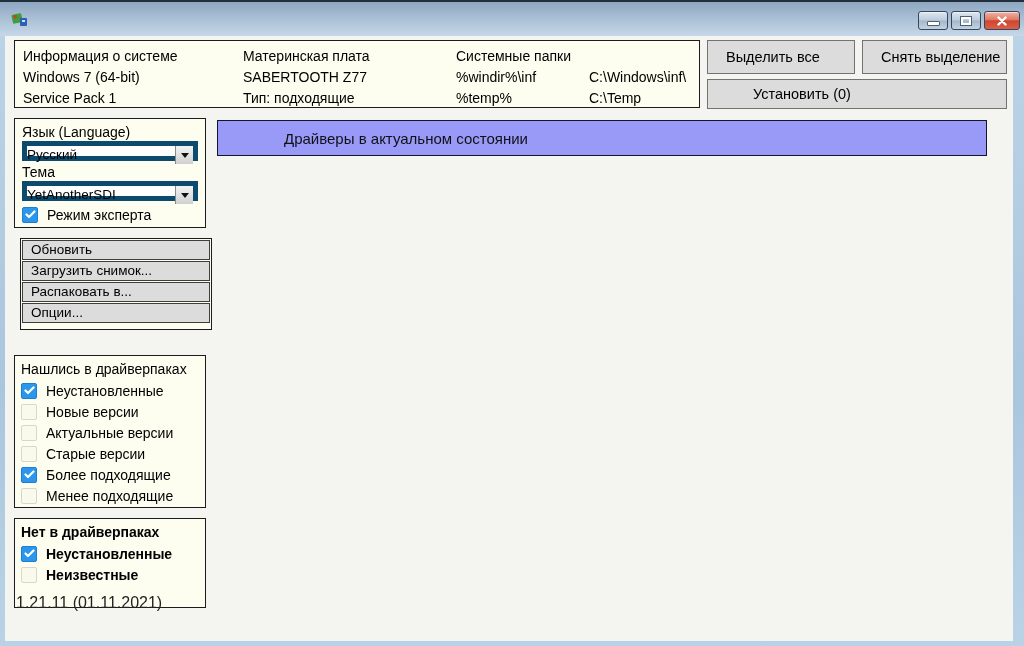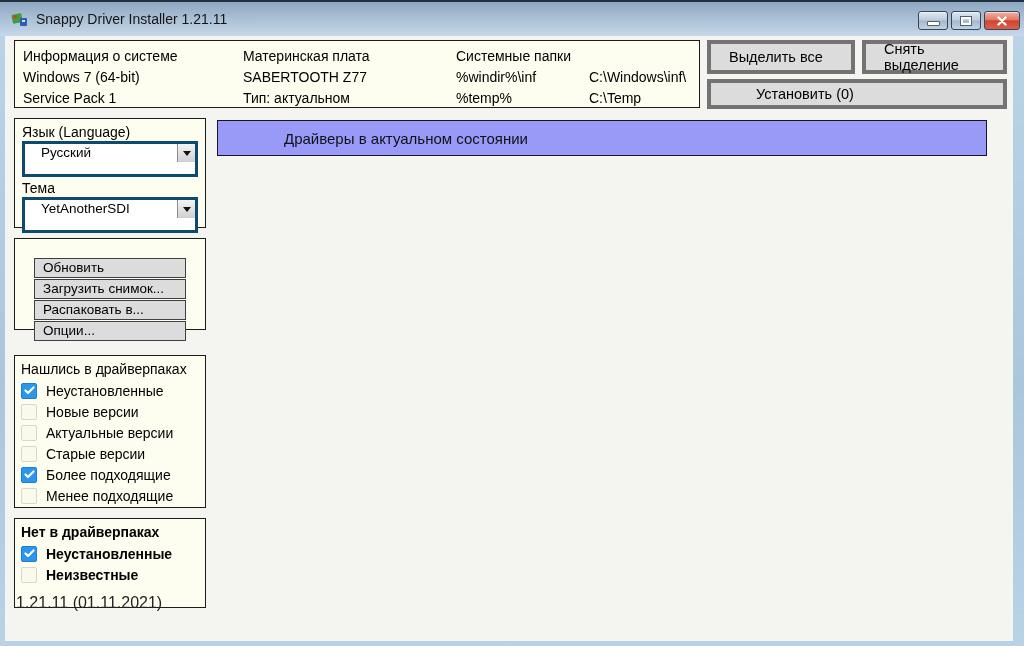--- a/index.html
+++ b/index.html
@@ -51,21 +51,21 @@
     border:1px solid #1c1c1c;
     box-sizing:border-box;
   }
   
   .sysinfo{left:9px;top:4px;width:686px;height:68px;font-size:14px;color:#000;}
   .sysinfo .cell{position:absolute;white-space:nowrap;}
   
   .btn{
     position:absolute;
     background:#dcdcdc;
-    border:4px solid #737373;
+    border:1px solid #737373;
     box-sizing:border-box;
     font-size:14.5px;color:#000;
     display:flex;align-items:center;
     padding-left:18px;
     cursor:default;
   }
   .btn-select-all{left:702px;top:4px;width:148px;height:34px;}
   .btn-deselect{left:857px;top:4px;width:145px;height:34px;}
   .btn-install{left:702px;top:43px;width:300px;height:30px;padding-left:45px;}
   
@@ -74,25 +74,25 @@
     border:1px solid #14142a;
     box-sizing:border-box;
     display:flex;align-items:center;
     padding-left:66px;
     font-size:15px;color:#101018;
   }
   
   .lang-panel{left:9px;top:82px;width:192px;height:110px;padding:5px 7px;font-size:14px;}
   .lang-panel .lbl{height:17px;line-height:17px;color:#000;}
   .combo{
-    position:relative;height:36px;background:#fff;
-    border:3px solid #0c4a6e;box-sizing:border-box;
+    position:relative;height:20px;background:#fff;
+    border:5px solid #0c4a6e;box-sizing:border-box;
     margin-bottom:3px;
     font-size:13.5px;line-height:18px;
-    padding-left:16px;color:#000;
+    padding-left:0;color:#000;
     cursor:default;
   }
   .combo .drop{
     position:absolute;right:0;top:0;width:17px;height:18px;
     background:linear-gradient(180deg,#f4f4f4,#d0d0d0);
     border-left:1px solid #8a8a8a;
     display:flex;align-items:center;justify-content:center;
   }
   .combo .drop .arrow{width:0;height:0;border-left:4px solid transparent;border-right:4px solid transparent;border-top:5px solid #111;}
   .check-row{display:flex;align-items:center;height:21px;cursor:default;}
@@ -100,21 +100,21 @@
     width:16px;height:16px;flex:0 0 16px;
     background:#f9f9ec;border:1px solid #d8d8c8;border-radius:2px;
     box-sizing:border-box;margin-right:9px;
     display:flex;align-items:center;justify-content:center;
   }
   .cb svg{display:none;}
   .cb.checked{background:#2b96ec;border-color:#1d7fd0;}
   .cb.checked svg{display:block;}
   .cb-label{font-size:14px;color:#000;white-space:nowrap;}
   
-  .tools-panel{left:9px;top:202px;width:192px;height:92px;padding:19px;}
+  .tools-panel{left:15px;top:202px;width:192px;height:92px;padding:1px;}
   .tool-btn{
     position:relative;width:100%;height:20px;margin-bottom:1px;
     background:#dcdcdc;border:1px solid #3f3f3f;box-sizing:border-box;
     font-size:13.5px;color:#000;line-height:18px;padding-left:8px;
     cursor:default;
   }
   
   .found-panel{left:9px;top:319px;width:192px;height:153px;padding:4px 6px;}
   .missing-panel{left:9px;top:482px;width:192px;height:90px;padding:4px 6px;font-weight:bold;}
   .group-title{font-size:14px;color:#000;height:20px;line-height:19px;white-space:nowrap;}
@@ -130,21 +130,20 @@
 
   <div class="titlebar">
     <span class="app-icon">
       <svg width="18" height="18" viewBox="0 0 18 18">
         <rect x="1" y="4" width="10" height="9" rx="1.5" fill="#3f9c3f" transform="rotate(-12 6 8)"></rect>
         <rect x="3" y="5" width="3" height="3" fill="#d43c2a" transform="rotate(-12 6 8)"></rect>
         <rect x="9" y="8" width="7" height="8" rx="1" fill="#2a5fb4"></rect>
         <rect x="11" y="10" width="3" height="2" fill="#cfe0f4"></rect>
       </svg>
     </span>
-    <span class="title-text">Snappy Driver Installer 1.21.11</span>
     <div class="winbtn min">
       <span class="glyph-min"></span>
     </div>
     <div class="winbtn max">
       <span class="glyph-max"></span>
     </div>
     <div class="winbtn close">
       <svg width="10" height="10" viewBox="0 0 10 10">
         <path d="M1.5 1.5 L8.5 8.5 M8.5 1.5 L1.5 8.5" stroke="#fff" stroke-width="2.4" stroke-linecap="round"></path>
       </svg>
@@ -152,21 +151,21 @@
   </div>
 
   <div class="content">
 
     <div class="panel sysinfo">
       <span class="cell" style="left:8px;top:7px">Информация о системе</span>
       <span class="cell" style="left:8px;top:28px">Windows 7 (64-bit)</span>
       <span class="cell" style="left:8px;top:49px">Service Pack 1</span>
       <span class="cell" style="left:228px;top:7px">Материнская плата</span>
       <span class="cell" style="left:228px;top:28px">SABERTOOTH Z77</span>
-      <span class="cell" style="left:228px;top:49px">Тип: актуальном</span>
+      <span class="cell" style="left:228px;top:49px">Тип: подходящие</span>
       <span class="cell" style="left:441px;top:7px">Системные папки</span>
       <span class="cell" style="left:441px;top:28px">%windir%\inf</span>
       <span class="cell" style="left:441px;top:49px">%temp%</span>
       <span class="cell" style="left:574px;top:28px">C:\Windows\inf\</span>
       <span class="cell" style="left:574px;top:49px">C:\Temp</span>
     </div>
 
     <div class="btn btn-select-all">Выделить все</div>
     <div class="btn btn-deselect">Снять выделение</div>
     <div class="btn btn-install">Установить (0)</div>

